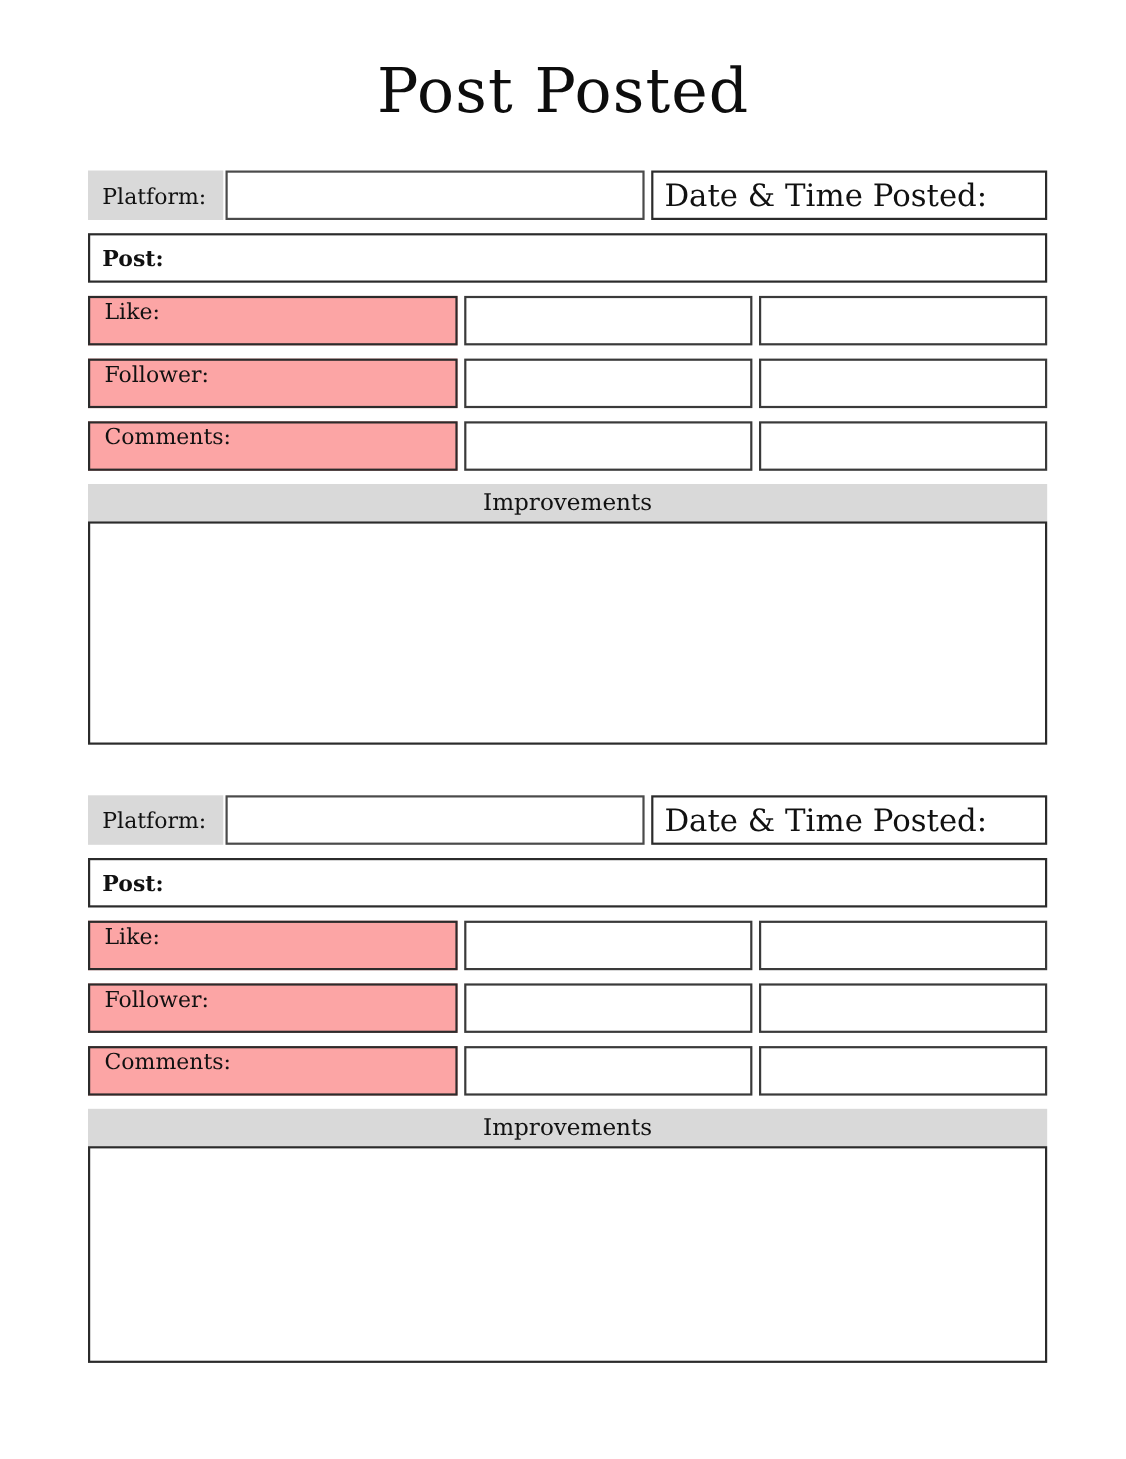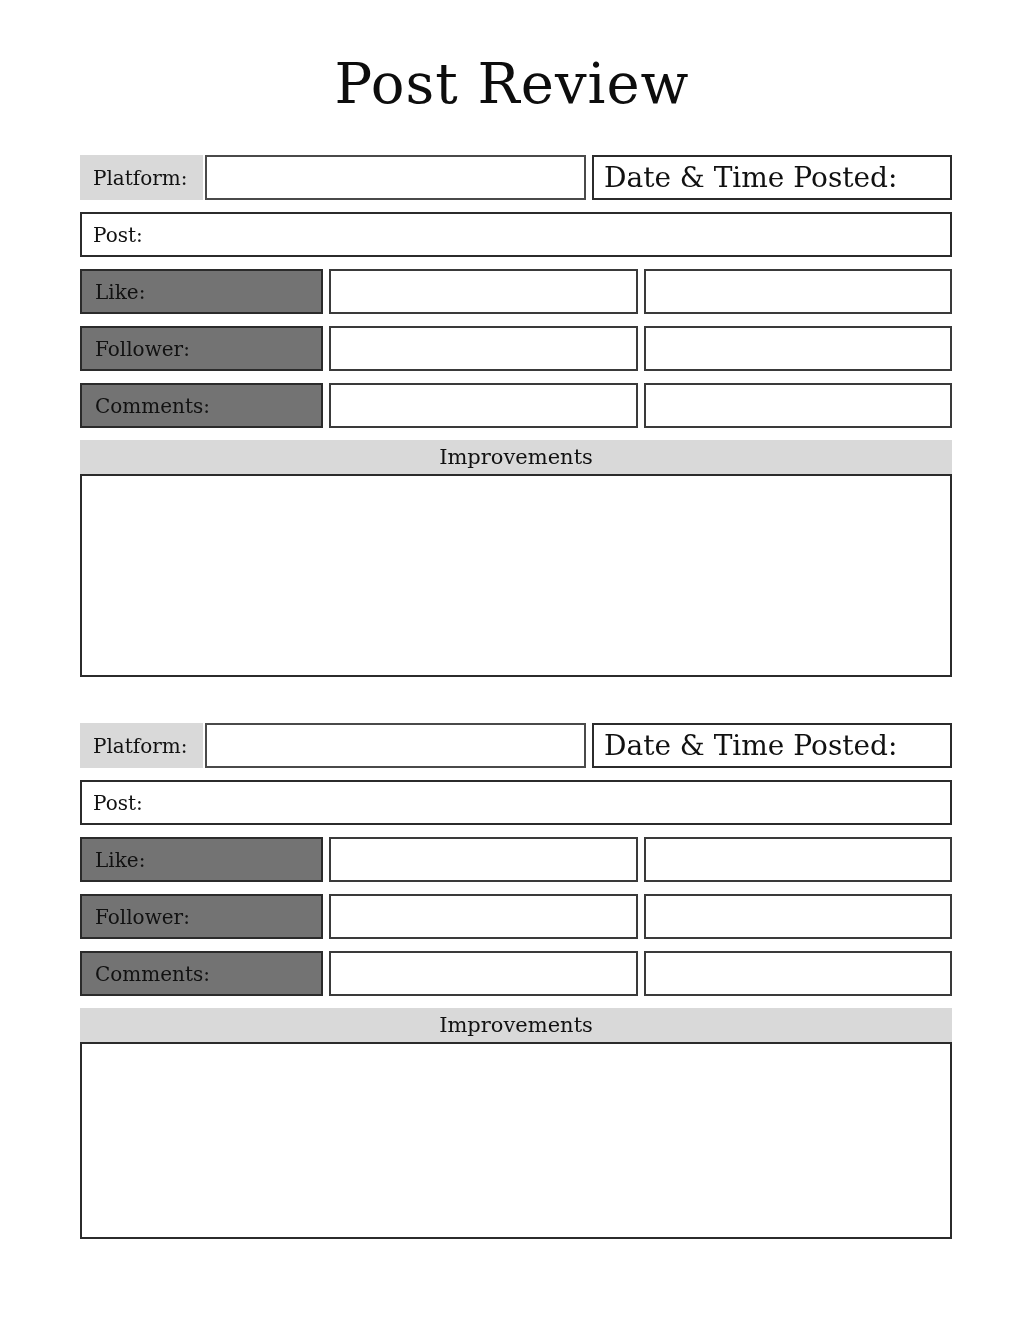--- a/index.html
+++ b/index.html
@@ -93,37 +93,38 @@
     align-items: center;
     padding-left: 10px;
     font-size: 28px;
     color: #111111;
     margin-left: 6px;
   }
 
   
   .row-post .cell {
     width: 100%;
+    font-weight: bold;
   }
 
   
   .row-metric {
     display: flex;
     align-items: stretch;
     height: 45px;
     gap: 6px;
   }
   .metric-label {
     box-sizing: border-box;
-    width: 243px;
-    height: 45px;
-    border: 2px solid #2b2b2b;
-    background: #737373;
-    display: flex;
-    align-items: center;
+    width: 336px;
+    height: 45px;
+    border: 2px solid #2b2b2b;
+    background: #fca5a5;
+    display: flex;
+    align-items: flex-start;
     padding-left: 13px;
     font-size: 20px;
     color: #111111;
   }
   .metric-blank {
     box-sizing: border-box;
     flex: 1 1 0;
     height: 45px;
     border: 2px solid #3a3a3a;
     background: #ffffff;
@@ -153,21 +154,21 @@
 
   
   #section-1 { top: 155px; }
   #section-2 { top: 723px; }
 </style>
 </head>
 <body>
 
 <div class="page">
 
-  <div class="page-title">Post Review</div>
+  <div class="page-title">Post Posted</div>
 
   <div class="section" id="section-1">
 
     <div class="row row-platform">
       <div class="platform-label">Platform:</div>
       <div class="platform-input"></div>
       <div class="datetime-cell">
         <span>Date &amp; Time Posted:</span>
       </div>
     </div>

